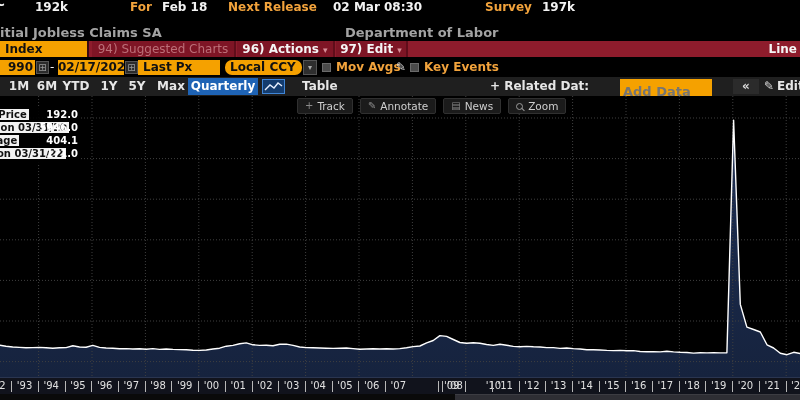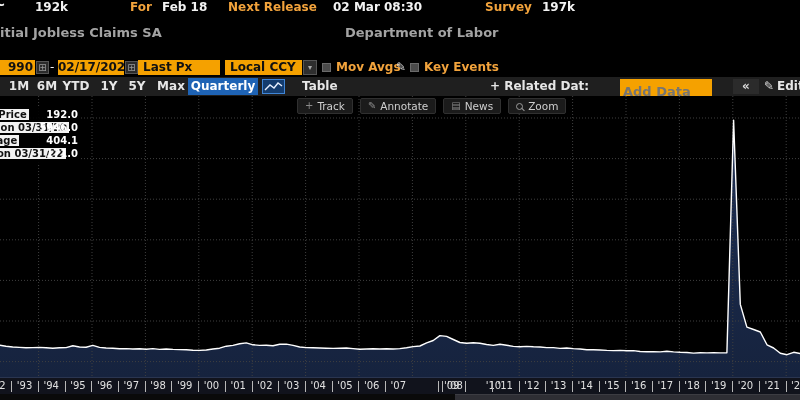--- a/index.html
+++ b/index.html
@@ -93,29 +93,42 @@
     <span class="abs val-wh" style="left:333px;">02 Mar 08:30</span>
     <span class="abs lbl-or" style="left:485px;">Survey</span>
     <span class="abs val-wh" style="left:542px;">197k</span>
   </div>
 
   <div class="nameline">
     <span class="abs" style="left:0;">itial Jobless Claims SA</span>
     <span class="abs" style="left:345px;">Department of Labor</span>
   </div>
 
+  <div class="menubar">
+    <div class="idx-chip">Index</div>
+    <div class="mb-faded">94) Suggested Charts</div>
+    <div class="mb-btn" style="left:237px;width:96px;">
+      <span>96) Actions</span>
+      <span class="mb-caret">▾</span>
+    </div>
+    <div class="mb-btn" style="left:336px;width:70px;">
+      <span>97) Edit</span>
+      <span class="mb-caret">▾</span>
+    </div>
+    <div class="mb-line">Line</div>
+  </div>
 
   <div class="fieldbar">
     <div class="chip" style="left:0;width:35px;text-align:right;padding-right:2px;">990</div>
     <div class="calico" style="left:36px;">⊞</div>
     <span class="abs val-wh" style="left:50px;top:2px;">-</span>
     <div class="chip" style="left:58px;width:66px;text-align:center;">02/17/2023</div>
     <div class="calico" style="left:125px;">⊞</div>
     <div class="chip" style="left:138px;width:82px;padding-left:5px;">Last Px</div>
-    <div class="chip" style="left:225px;width:77px;padding-left:5px;">Local CCY</div>
+    <div class="chip" style="left:225px;width:77px;padding-left:5px;border-radius:7px;">Local CCY</div>
     <div class="ddbox" style="left:303px;">▾</div>
     <div class="chk" style="left:322px;"></div>
     <span class="or-txt" style="left:336px;">Mov Avgs</span>
     <span class="pencil" style="left:396px;">✎</span>
     <div class="chk" style="left:410px;"></div>
     <span class="or-txt" style="left:424px;">Key Events</span>
   </div>
 
   <div class="tabbar">
     <div id="periods">

